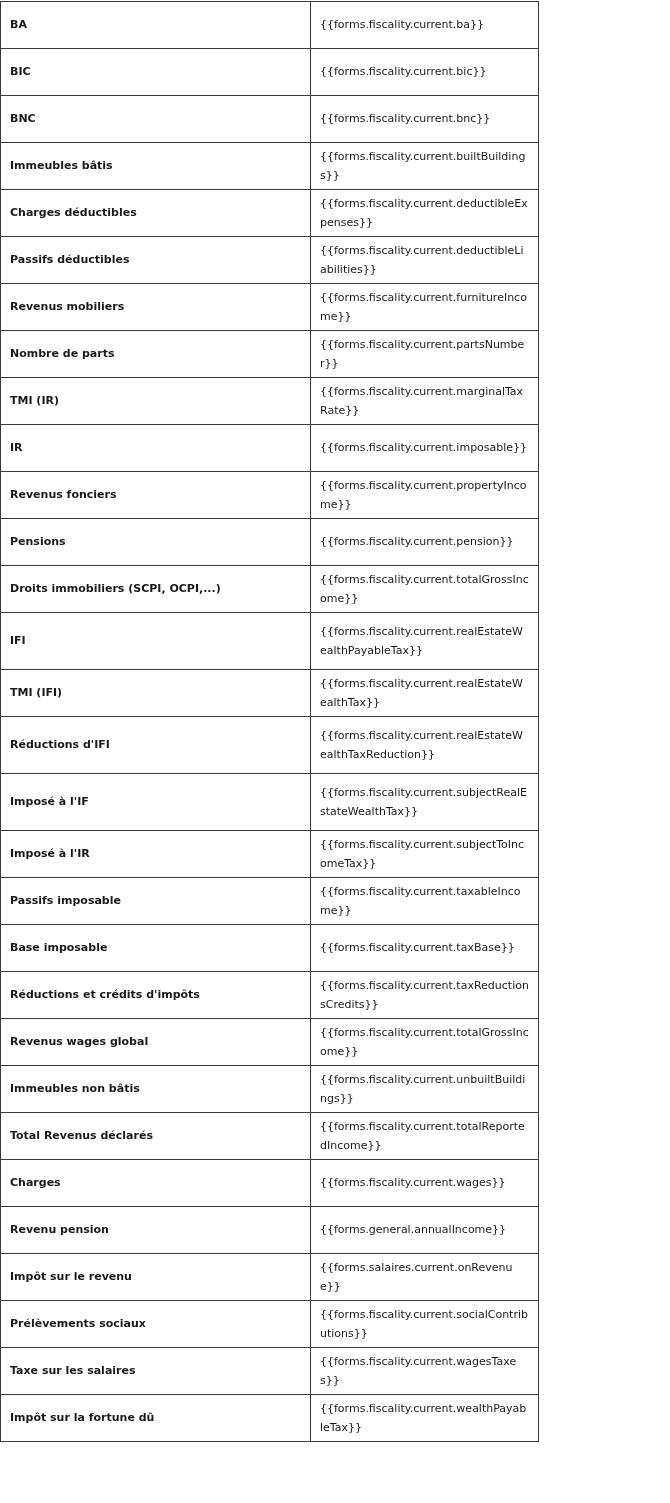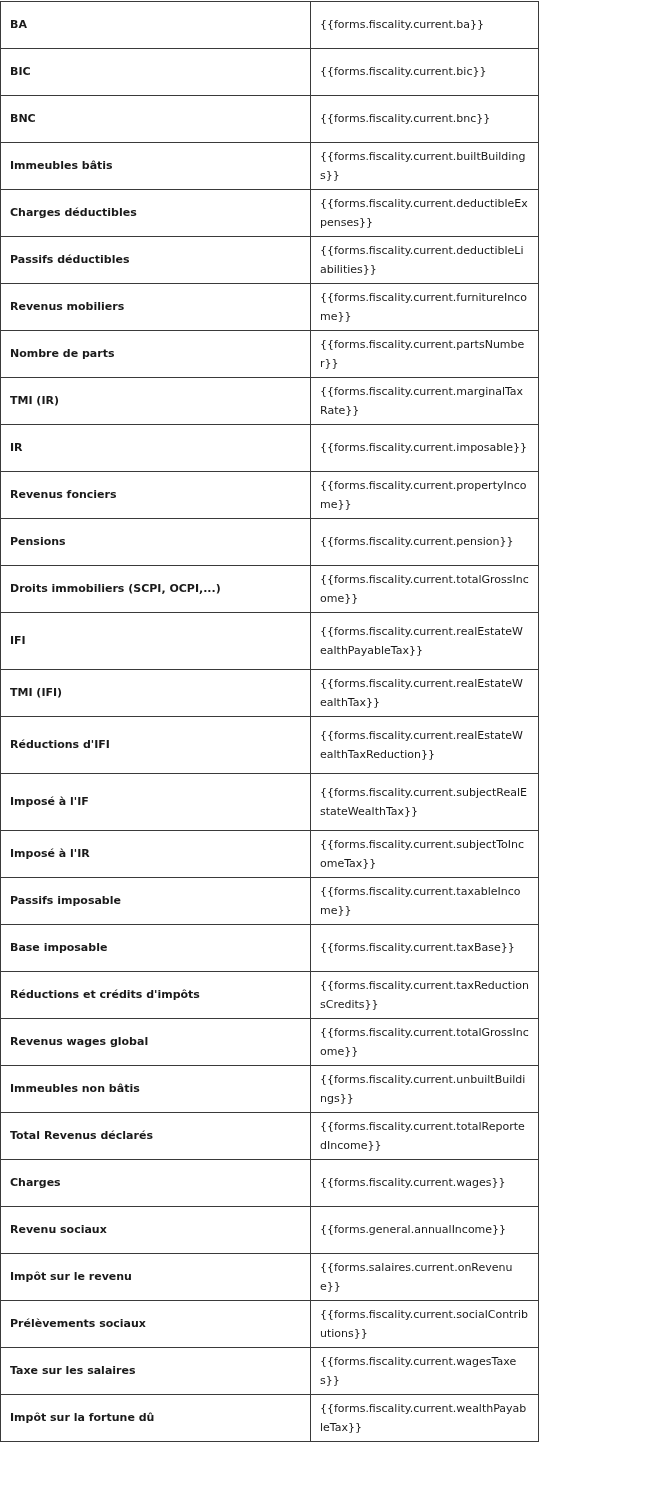--- a/index.html
+++ b/index.html
@@ -124,21 +124,21 @@
       </tr>
       <tr>
         <td class="label">Total Revenus déclarés</td>
         <td class="value">{{forms.fiscality.current.totalReportedIncome}}</td>
       </tr>
       <tr>
         <td class="label">Charges</td>
         <td class="value">{{forms.fiscality.current.wages}}</td>
       </tr>
       <tr>
-        <td class="label">Revenu sociaux</td>
+        <td class="label">Revenu pension</td>
         <td class="value">{{forms.general.annualIncome}}</td>
       </tr>
       <tr>
         <td class="label">Impôt sur le revenu</td>
         <td class="value">{{forms.salaires.current.onRevenue}}</td>
       </tr>
       <tr>
         <td class="label">Prélèvements sociaux</td>
         <td class="value">{{forms.fiscality.current.socialContributions}}</td>
       </tr>

